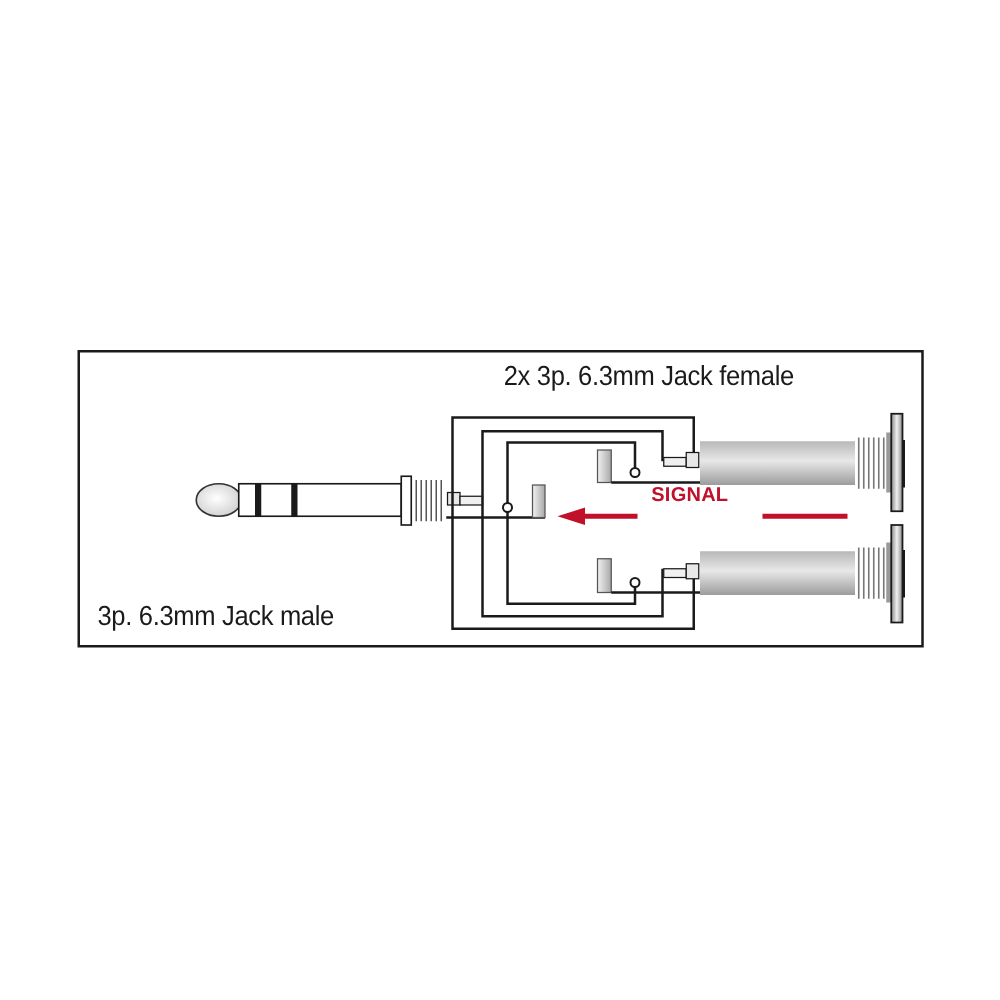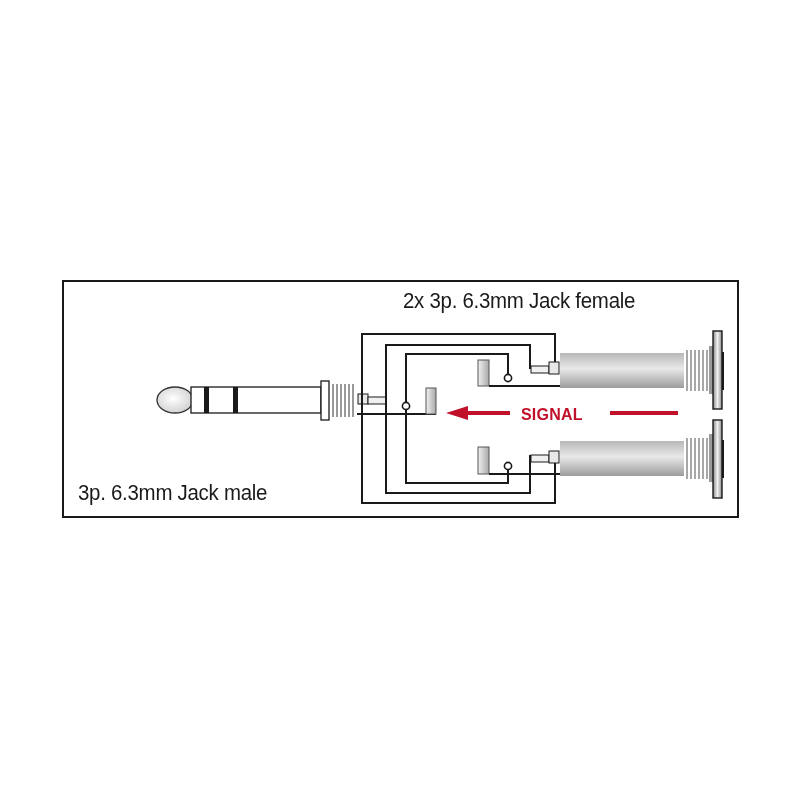--- a/index.html
+++ b/index.html
@@ -1,21 +1,21 @@
 <!DOCTYPE html>
 <html><head>
   <meta charset="utf-8">
   <style>
     html, body { margin: 0; padding: 0; background: #ffffff; }
     body { width: 800px; height: 800px; position: relative; overflow: hidden; font-family: "Liberation Sans", sans-serif; }
     #canvas { position: absolute; left: 0; top: 0; width: 800px; height: 800px; }
     .label { position: absolute; color: #1a1a1a; font-family: "Liberation Sans", sans-serif; font-size: 22px; letter-spacing: -0.3px; white-space: nowrap; transform: scaleX(0.93); transform-origin: left top; }
     #label-female { left: 403px; top: 288px; }
     #label-male { left: 78px; top: 480px; }
-    #signal-text { position: absolute; left: 521px; top: 406px; font-family: "Liberation Sans", sans-serif; font-weight: bold; font-size: 16px; color: #c0102a; letter-spacing: 0.2px; white-space: nowrap; }
+    #signal-text { position: absolute; left: 521px; top: 388px; font-family: "Liberation Sans", sans-serif; font-weight: bold; font-size: 16px; color: #c0102a; letter-spacing: 0.2px; white-space: nowrap; }
   </style>
 </head>
 <body>
 
 <svg id="canvas" viewBox="0 0 800 800" xmlns="http://www.w3.org/2000/svg">
   <defs>
     <linearGradient id="barrel" x1="0" y1="0" x2="0" y2="1">
       <stop offset="0" stop-color="#b8b8b8"></stop>
       <stop offset="0.45" stop-color="#e8e8e8"></stop>
       <stop offset="1" stop-color="#9c9c9c"></stop>

